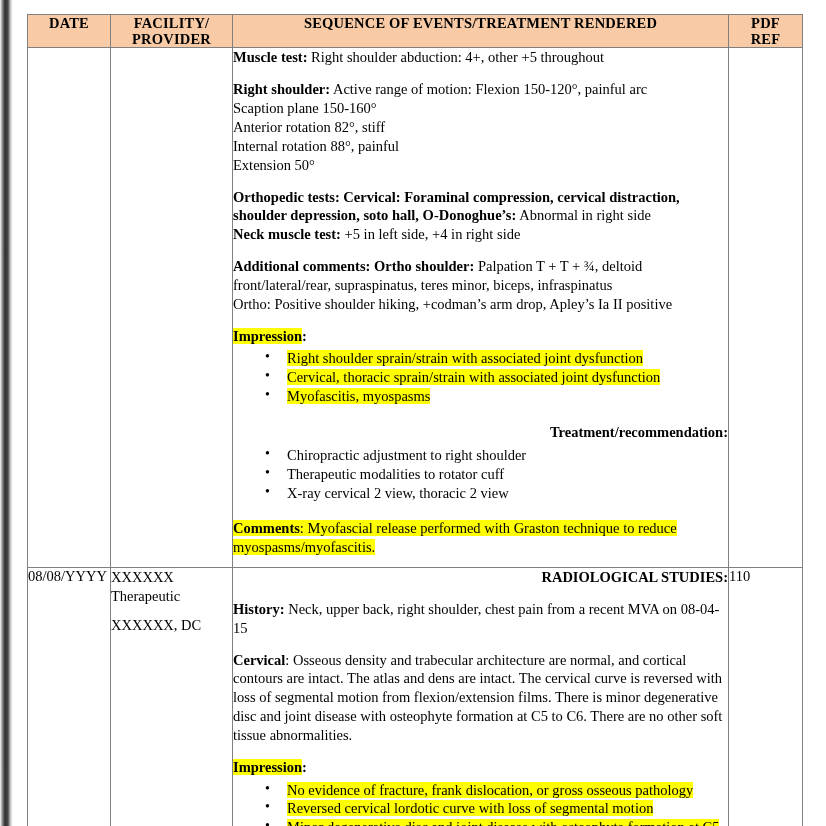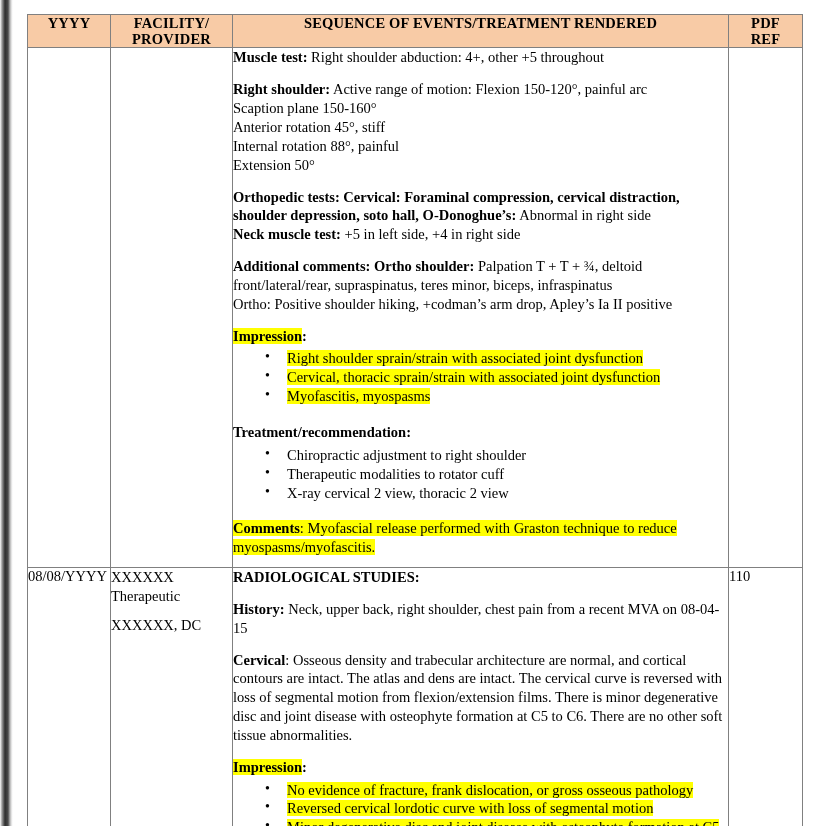--- a/index.html
+++ b/index.html
@@ -83,21 +83,21 @@
   }
   td.pdf-cell {
     font-size: 14.5px;
     line-height: 1.20;
     padding: 6px 4px 6px 8px;
   }
 
   .spacer { height: 13px; }
   .spacer-sm { height: 10px; }
 
-  .b { font-weight: bold; }
+  .b { font-weight: bold; text-align: right; }
 
   .hl {
     background: #ffff00;
     font-family: Liberation Serif, serif;
   }
 
   
   ul.bl {
     list-style: none;
     margin: 4px;
@@ -126,21 +126,21 @@
   <table class="chrono">
     <colgroup>
       <col class="c-date">
         <col class="c-fac">
         <col class="c-seq">
         <col class="c-pdf">
     </colgroup>
 
     <thead>
       <tr>
-        <th>YYYY</th>
+        <th>DATE</th>
         <th>
           <div>FACILITY/</div>
           <div>PROVIDER</div>
         </th>
         <th>SEQUENCE OF EVENTS/TREATMENT RENDERED</th>
         <th>
           <div>PDF</div>
           <div>REF</div>
         </th>
       </tr>
@@ -155,21 +155,21 @@
 
           <div>
             <span class="b">Muscle test:</span><span> Right shoulder abduction: 4+, other +5 throughout</span>
           </div>
 
           <div class="spacer"></div>
 
           <div>
             <div><span class="b">Right shoulder:</span><span> Active range of motion: Flexion 150-120°, painful arc</span></div>
             <div>Scaption plane 150-160°</div>
-            <div>Anterior rotation 45°, stiff</div>
+            <div>Anterior rotation 82°, stiff</div>
             <div>Internal rotation 88°, painful</div>
             <div>Extension 50°</div>
           </div>
 
           <div class="spacer"></div>
 
           <div>
             <div><span class="b">Orthopedic tests: Cervical: Foraminal compression, cervical distraction, shoulder depression, soto hall, O-Donoghue’s:</span><span> Abnormal in right side</span></div>
             <div><span class="b">Neck muscle test:</span><span> +5 in left side, +4 in right side</span></div>
           </div>

